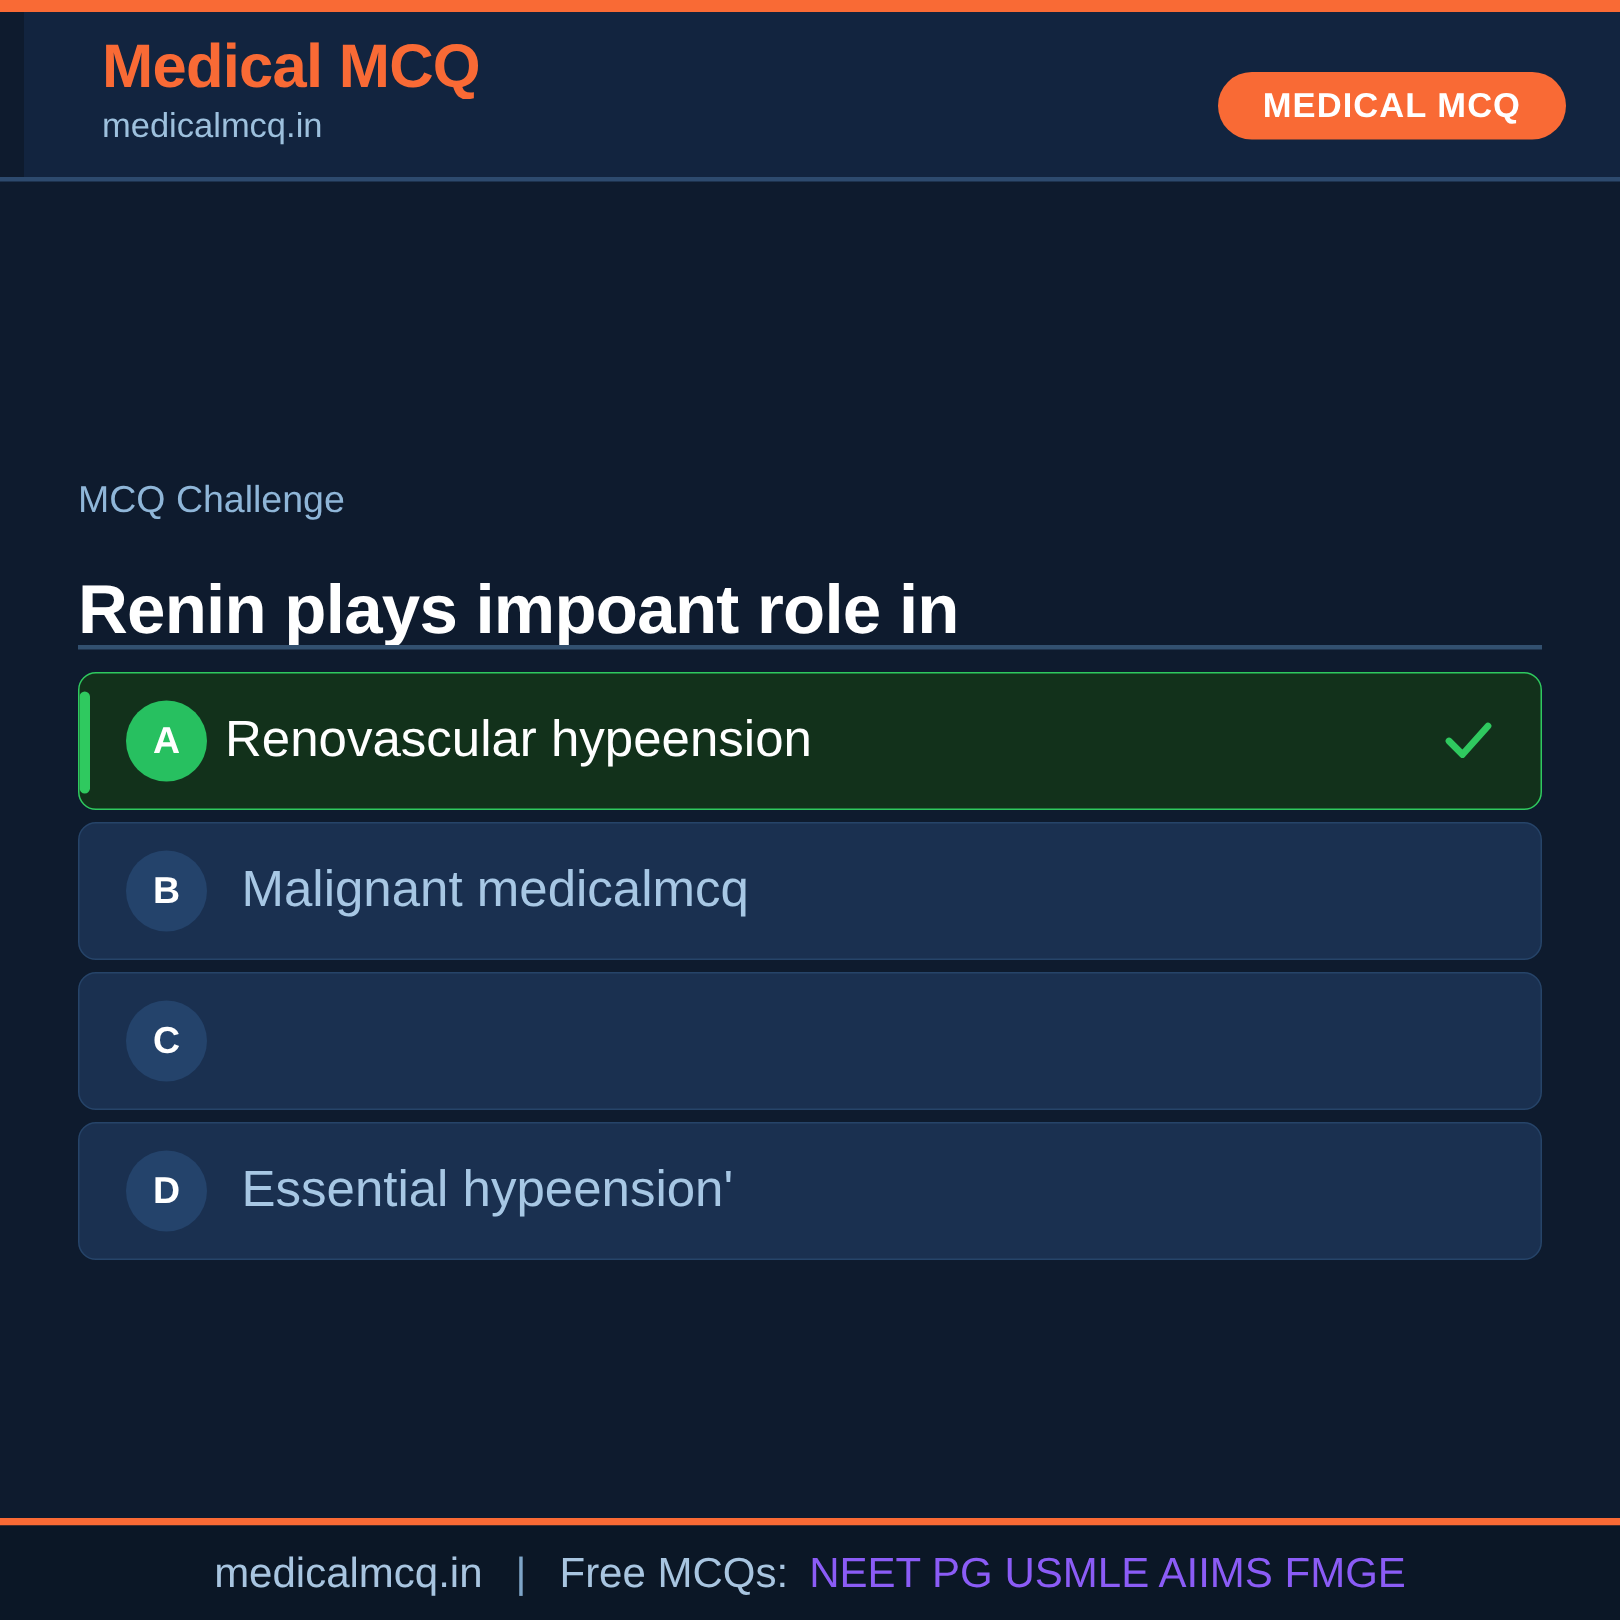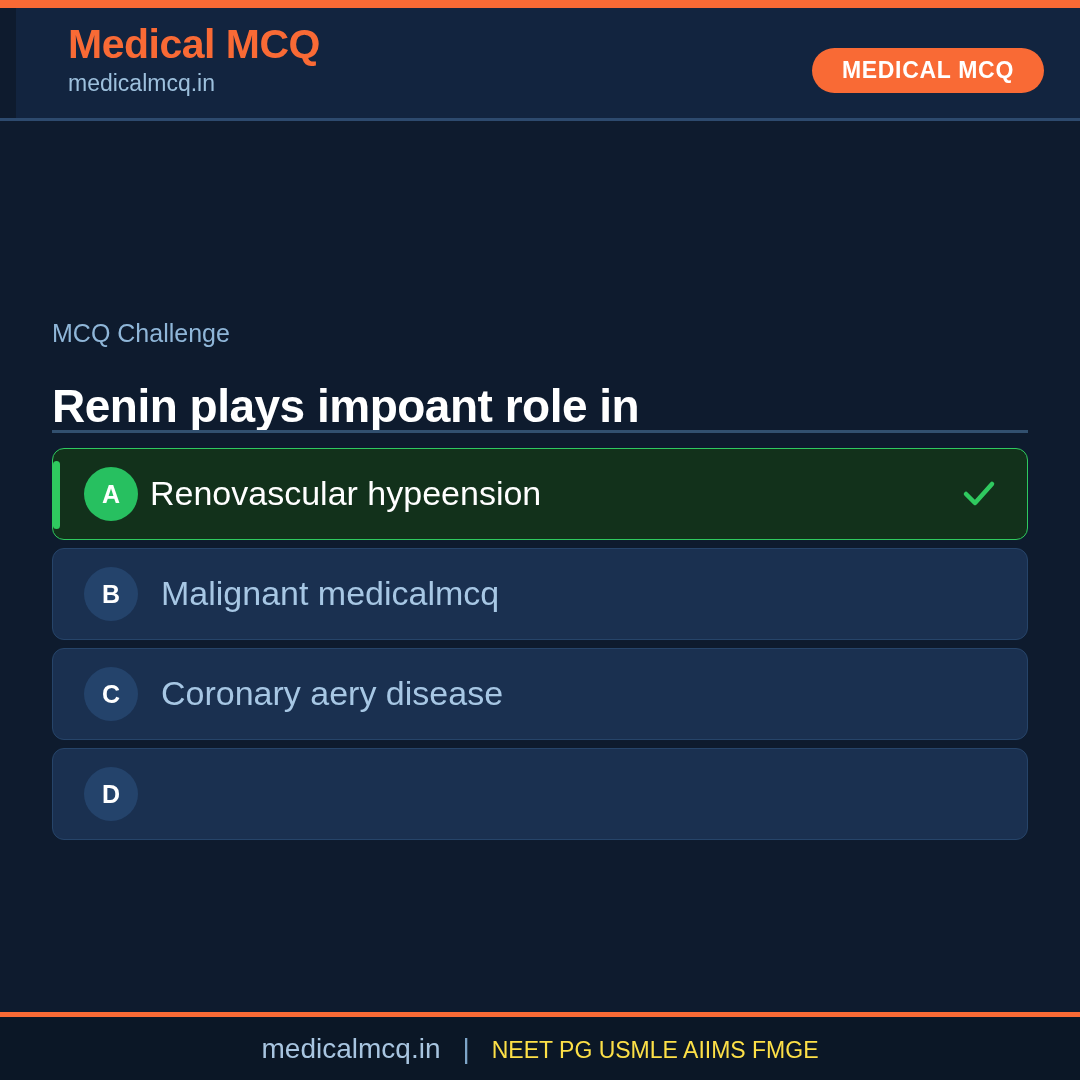--- a/index.html
+++ b/index.html
@@ -203,21 +203,21 @@
   }
   .footer-inner {
     display: flex;
     align-items: baseline;
     gap: 14px;
     white-space: nowrap;
   }
   .footer-site { font-size: 28px; color: #a8c5e0; }
   .footer-sep  { font-size: 28px; color: #7ea5c8; padding: 0 8px; }
   .footer-label{ font-size: 28px; color: #a8c5e0; }
-  .footer-exam { font-size: 23px; color: #fde047; }
+  .footer-exam { font-size: 28px; color: #8b5cf6; }
 </style>
 </head>
 <body>
 
 <div class="top-strip"></div>
 
 <div class="header">
   <div class="brand">
     <div class="brand-title">Medical MCQ</div>
     <div class="brand-sub">medicalmcq.in</div>
@@ -249,30 +249,31 @@
 
   <div class="option">
     <span class="accent"></span>
     <span class="badge">B</span>
     <span class="opt-text">Malignant medicalmcq</span>
   </div>
 
   <div class="option">
     <span class="accent"></span>
     <span class="badge">C</span>
-    <span class="opt-text">Coronary aery disease</span>
   </div>
 
   <div class="option">
     <span class="accent"></span>
     <span class="badge">D</span>
+    <span class="opt-text">Essential hypeension'</span>
   </div>
 
 </div>
 
 <div class="footer-rule"></div>
 <div class="footer">
   <div class="footer-inner">
     <span class="footer-site">medicalmcq.in</span>
     <span class="footer-sep">|</span>
+    <span class="footer-label">Free MCQs:</span>
     <span class="footer-exam">NEET PG  USMLE  AIIMS  FMGE</span>
   </div>
 </div>
 
 </body></html>

